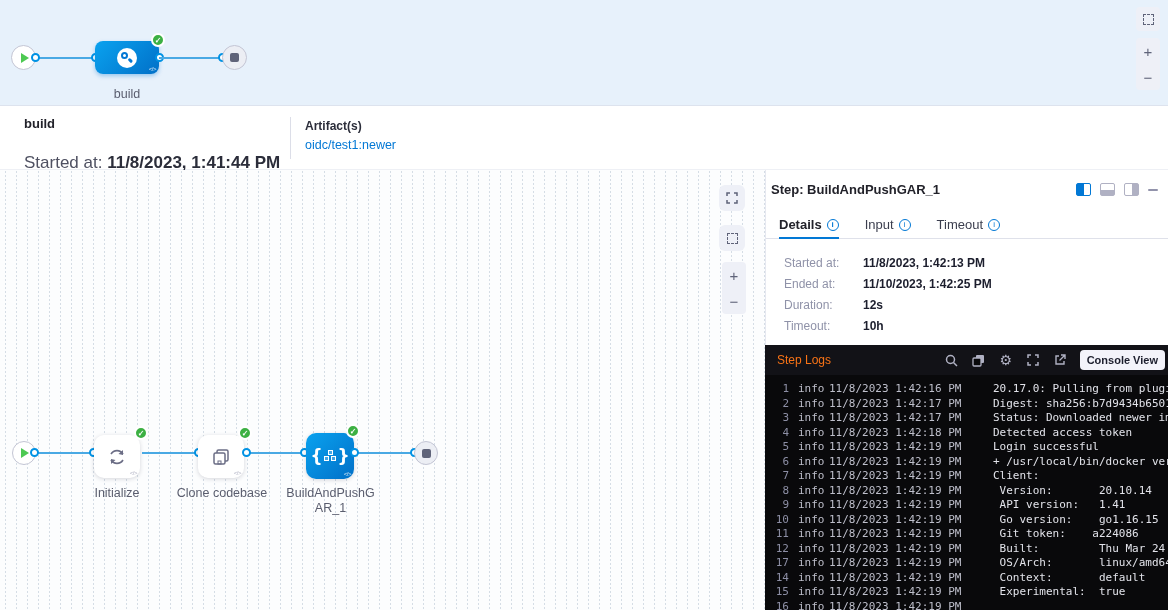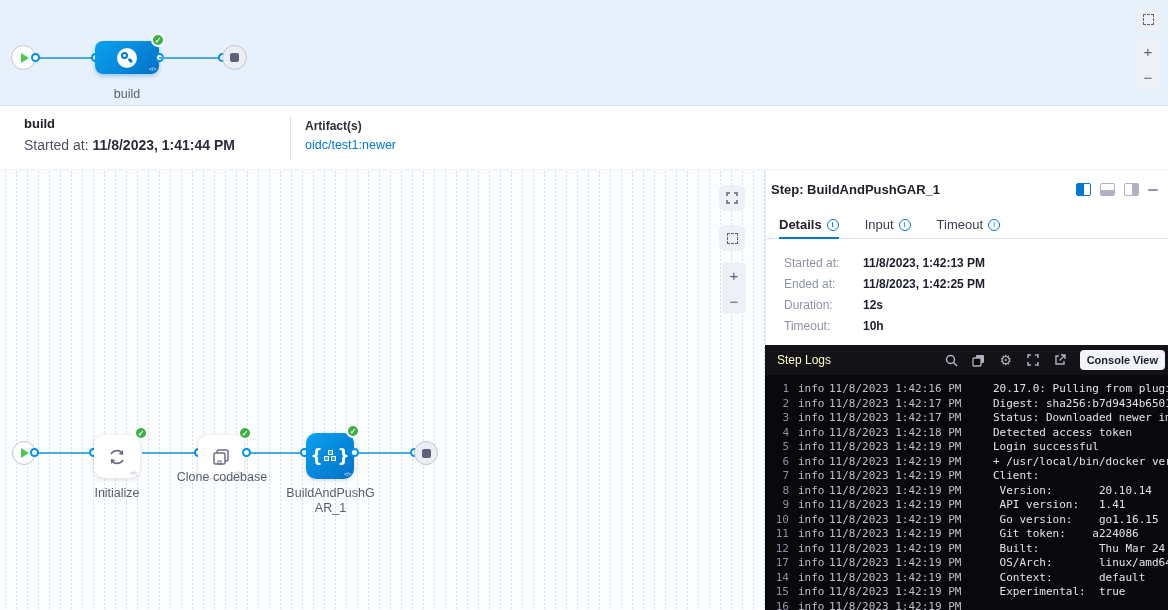--- a/index.html
+++ b/index.html
@@ -46,21 +46,21 @@
     display:flex; flex-direction:column; }
   .zoom-pill .zbtn { flex:1; display:flex; align-items:center; justify-content:center;
     color:#5f6379; font-size:15px; }
   .zbtn.plus::after { content:"+"; }
   .zbtn.minus::after { content:"−"; }
 
   
   .info-bar { position:absolute; left:0; top:107px; width:1168px; height:63px; background:#fff;
     border-bottom:1px solid #eef0f5; }
   .info-title { position:absolute; left:24px; top:9px; font-size:13px; font-weight:bold; color:#22222a; }
-  .info-line { position:absolute; top:30px; font-size:14px; color:#4f5162;text-align:right; }
+  .info-line { position:absolute; top:46px; font-size:17px; color:#4f5162;text-align:right; }
   .info-val { color:#2b2d3a; font-weight:600; }
   .vdiv { position:absolute; left:290px; top:10px; width:1px; height:42px; background:#dcdee8; }
   .artifact-label { position:absolute; left:305px; top:12px; font-size:12px; font-weight:bold; color:#2b2d3a; }
   .artifact-link { position:absolute; left:305px; top:31px; font-size:12.5px; color:#0278d5; cursor:pointer; }
 
   
   .canvas { position:absolute; left:0; top:170px; width:765px; height:440px;
     background-color:#fcfdfe;
     background-image:radial-gradient(circle, rgba(150,168,190,.38) 0.8px, transparent 1.1px);
     background-size:11px 4px; }
@@ -103,21 +103,21 @@
 
   .details-list { position:absolute; left:18px; top:82px; width:370px; }
   .detail-row { display:flex; height:21px; align-items:center; }
   .detail-label { width:79px; font-size:12px; color:#8f92a8; }
   .detail-value { font-size:12px; color:#1c1e2d; font-weight:600; }
 
   
   .console { position:absolute; left:765px; top:345px; width:403px; height:265px; background:#09090b; }
   .console-header { position:absolute; left:0; top:0; width:403px; height:30px; background:#121217;
     display:flex; align-items:center; padding:0 3px 0 12px; }
-  .console-title { font-size:12px; color:#fef9c3; flex:0 0 auto; }
+  .console-title { font-size:12px; color:#f97316; flex:0 0 auto; }
   .console-tools { margin-left:auto; display:flex; align-items:center; gap:13px; }
   .tool-icon { width:14px; height:14px; display:flex; align-items:center; justify-content:center; color:#b0b1c3; }
   .console-view-btn { height:20px; padding:0 7px; background:#f3f3fa; color:#1c1e2d; border:none;
     border-radius:4px; font-size:11px; font-weight:bold; font-family:"Liberation Sans",sans-serif;
     display:flex; align-items:center; white-space:nowrap; }
 
   .log-body { position:absolute; left:0; top:30px; width:403px; height:235px; overflow:hidden;
     font-family:"DejaVu Sans Mono", monospace; font-size:11px; line-height:14.5px; padding-top:7px; }
   .log-row { display:flex; white-space:pre; }
   .log-num { width:18px; margin-left:6px; text-align:right; color:#8d8fa5; flex:0 0 auto; }
@@ -225,21 +225,21 @@
   </div>
   <div class="badge" style="left:346px; top:254px;"></div>
   <div class="edge" style="left:356px; top:282px; width:60px;"></div>
   <div class="edge-dot" style="left:350px; top:278px;"></div>
   <div class="edge-dot" style="left:410px; top:278px;"></div>
   <div class="exec-circle stop-circle" style="left:414px; top:271px; width:24px; height:24px;">
     <div class="stop-sq"></div>
   </div>
 
   <div class="node-label" style="left:69px; top:316px; width:96px;">Initialize</div>
-  <div class="node-label" style="left:174px; top:300px; width:96px;">Clone codebase</div>
+  <div class="node-label" style="left:174px; top:316px; width:96px;">Clone codebase</div>
   <div class="node-label" style="left:283px; top:316px; width:95px; word-break:break-all;">BuildAndPushGAR_1</div>
 
   <div class="canvas-ctl" style="right:20px; top:15px;">
     <svg width="12" height="12" viewBox="0 0 12 12">
       <path d="M1 4 V1 H4 M8 1 H11 V4 M11 8 V11 H8 M4 11 H1 V8" fill="none" stroke="#5f6379" stroke-width="1.5"></path>
     </svg>
   </div>
   <div class="canvas-ctl" style="right:20px; top:55px;">
     <div class="marquee-glyph"></div>
   </div>
@@ -275,21 +275,21 @@
 
   <div class="details-list">
 
       <div class="detail-row">
         <div class="detail-label">Started at:</div>
         <div class="detail-value">11/8/2023, 1:42:13 PM</div>
       </div>
 
       <div class="detail-row">
         <div class="detail-label">Ended at:</div>
-        <div class="detail-value">11/8/2023, 1:42:25 PM</div>
+        <div class="detail-value">11/10/2023, 1:42:25 PM</div>
       </div>
 
       <div class="detail-row">
         <div class="detail-label">Duration:</div>
         <div class="detail-value">12s</div>
       </div>
 
       <div class="detail-row">
         <div class="detail-label">Timeout:</div>
         <div class="detail-value">10h</div>

